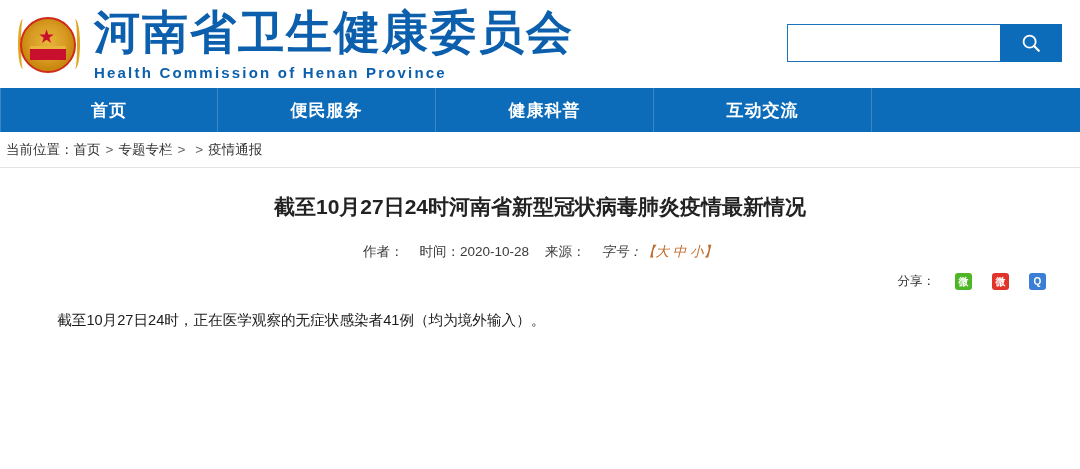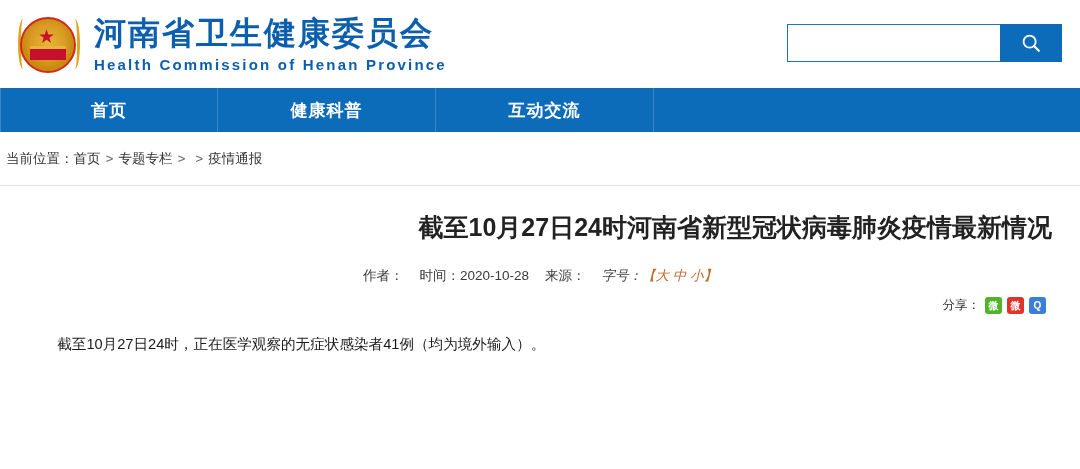--- a/index.html
+++ b/index.html
@@ -60,21 +60,21 @@
     top: 6px;
     width: 10px; height: 50px;
     border-left: 3px solid #e0a521;
     border-radius: 50% 0 0 50%;
   }
   .emblem .wheat-l { left: 0px; }
   .emblem .wheat-r { right: 0px; transform: scaleX(-1); }
 
   .titleblock { display: flex; flex-direction: column; justify-content: center; }
   .title-cn {
-    font-size: 32px;
+    font-size: 46px;
     font-weight: bold;
     color: #0b5fac;
     letter-spacing: 2px;
     line-height: 1.15;
     font-family: "Liberation Serif", serif;
   }
   .title-en {
     font-size: 15px;
     color: #0b5fac;
     letter-spacing: 2.2px;
@@ -129,36 +129,36 @@
     align-items: center;
     justify-content: center;
     border-right: 1px solid #3b88c9;
     cursor: pointer;
     letter-spacing: 1px;
   }
   .nav-item:first-child { border-left: 1px solid #3b88c9; }
 
   
   .breadcrumb {
-    height: 54px;
+    height: 36px;
     display: flex;
     align-items: center;
     padding-left: 6px;
     font-size: 13.5px;
     color: #333;
     border-bottom: 1px solid #e3e3e3;
   }
   .breadcrumb .sep { margin: 0 5px; color: #666; }
   .breadcrumb a { color: #333; text-decoration: none; cursor: pointer; }
 
   
   .article { padding: 0 28px; }
   .art-title {
-    text-align: right;
-    font-size: 25px;
+    text-align: center;
+    font-size: 21px;
     font-weight: bold;
     color: #222;
     margin-top: 24px;
     line-height: 1.4;
     font-family: "Liberation Sans", sans-serif;
   }
   .meta {
     display: flex;
     justify-content: center;
     align-items: center;
@@ -166,21 +166,21 @@
     margin-top: 22px;
     font-size: 13.5px;
     color: #3b3b3b;
   }
   .meta .fontsize-group { color: #3b3b3b; font-style: italic; }
   .meta .fontsize-group .fs { color: #c06a2a; cursor: pointer; }
   .share {
     display: flex;
     align-items: center;
     justify-content: flex-end;
-    gap: 5px;
+    gap: 20px;
     margin-top: 12px;
     font-size: 12.5px;
     color: #333;
     padding-right: 6px;
   }
   .share-icon {
     width: 17px; height: 17px;
     border-radius: 3px;
     display: inline-flex;
     align-items: center;
@@ -230,20 +230,21 @@
         <svg width="22" height="22" viewBox="0 0 24 24" aria-hidden="true">
           <circle cx="10.5" cy="10.5" r="6.6" fill="none" stroke="#ffffff" stroke-width="2"></circle>
           <line x1="15.3" y1="15.3" x2="20.5" y2="20.5" stroke="#ffffff" stroke-width="2.4" stroke-linecap="round"></line>
         </svg>
       </div>
     </div>
   </div>
 
   <div class="nav">
     <div class="nav-item">首页</div>
+    <div class="nav-item">便民服务</div>
     <div class="nav-item">健康科普</div>
     <div class="nav-item">互动交流</div>
   </div>
 
   <div class="breadcrumb">
     <span>当前位置：</span>
     <a>首页</a>
     <span class="sep">&gt;</span>
     <a>专题专栏</a>
     <span class="sep">&gt;</span>

